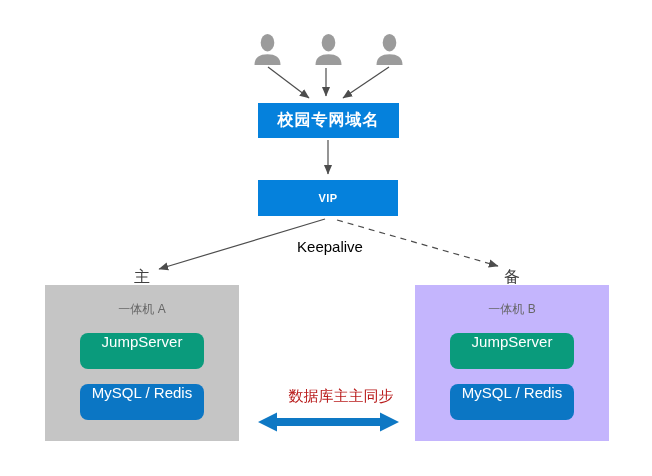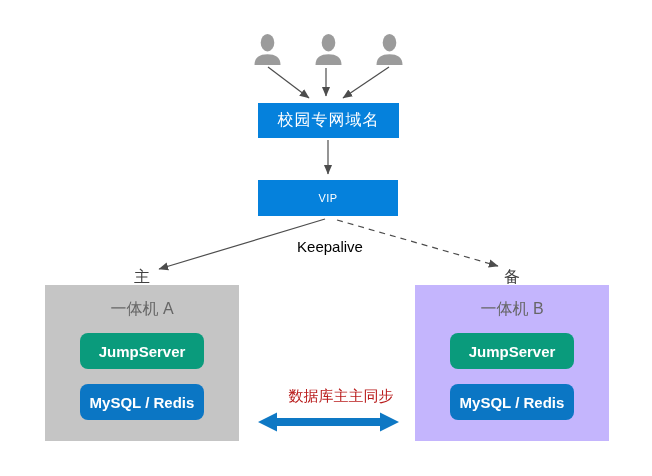--- a/index.html
+++ b/index.html
@@ -5,36 +5,36 @@
   html,body{margin:0;padding:0;background:#fff;}
   #canvas{
     position:relative;width:652px;height:476px;background:#ffffff;
     font-family:"Liberation Sans","DejaVu Sans",sans-serif;overflow:hidden;
   }
   .overlay{position:absolute;left:0;top:0;}
   .user{position:absolute;top:34px;width:27px;height:31px;}
   .u1{left:254px}.u2{left:315px}.u3{left:376px}
   .bluebox{
     position:absolute;display:flex;align-items:center;justify-content:center;
-    color:#fff;font-weight:normal;
+    color:#fff;font-weight:bold;
   }
   .domain{left:258px;top:103px;width:141px;height:35px;font-size:16px;letter-spacing:1px;}
   .vip{left:258px;top:180px;width:140px;height:36px;font-size:11px;letter-spacing:.5px;}
   .lbl{position:absolute;font-size:15px;color:#000000;}
   .keepalive{left:280px;top:238px;width:100px;text-align:center;}
   .role{top:267px;width:194px;text-align:center;font-size:16px;color:#404040;}
   .role-a{left:45px}.role-b{left:415px}
   .sync{left:266px;top:387px;width:150px;text-align:center;color:#b91c1c;}
   .node{position:absolute;top:285px;width:194px;height:156px;}
   .node-a{left:45px}.node-b{left:415px}
-  .node-title{margin:0;padding-top:13px;text-align:center;font-size:16px;color:#666;height:22px;line-height:22px;}
+  .node-title{margin:0;padding-top:13px;text-align:center;font-size:12px;color:#666;height:22px;line-height:22px;}
   .comp{
     width:124px;height:36px;border-radius:8px;margin:0 auto;
-    display:flex;align-items:center;justify-content:center;
-    color:#fff;font-weight:bold;font-size:15px;
+    display:flex;align-items:flex-start;justify-content:center;
+    color:#fff;font-weight:normal;font-size:15px;
   }
   .comp-first{margin-top:13px;}
   .comp-second{margin-top:15px;}
 </style>
 </head>
 <body>
 
 <div id="canvas">
 
   <svg class="overlay" width="652" height="476" viewBox="0 0 652 476">

